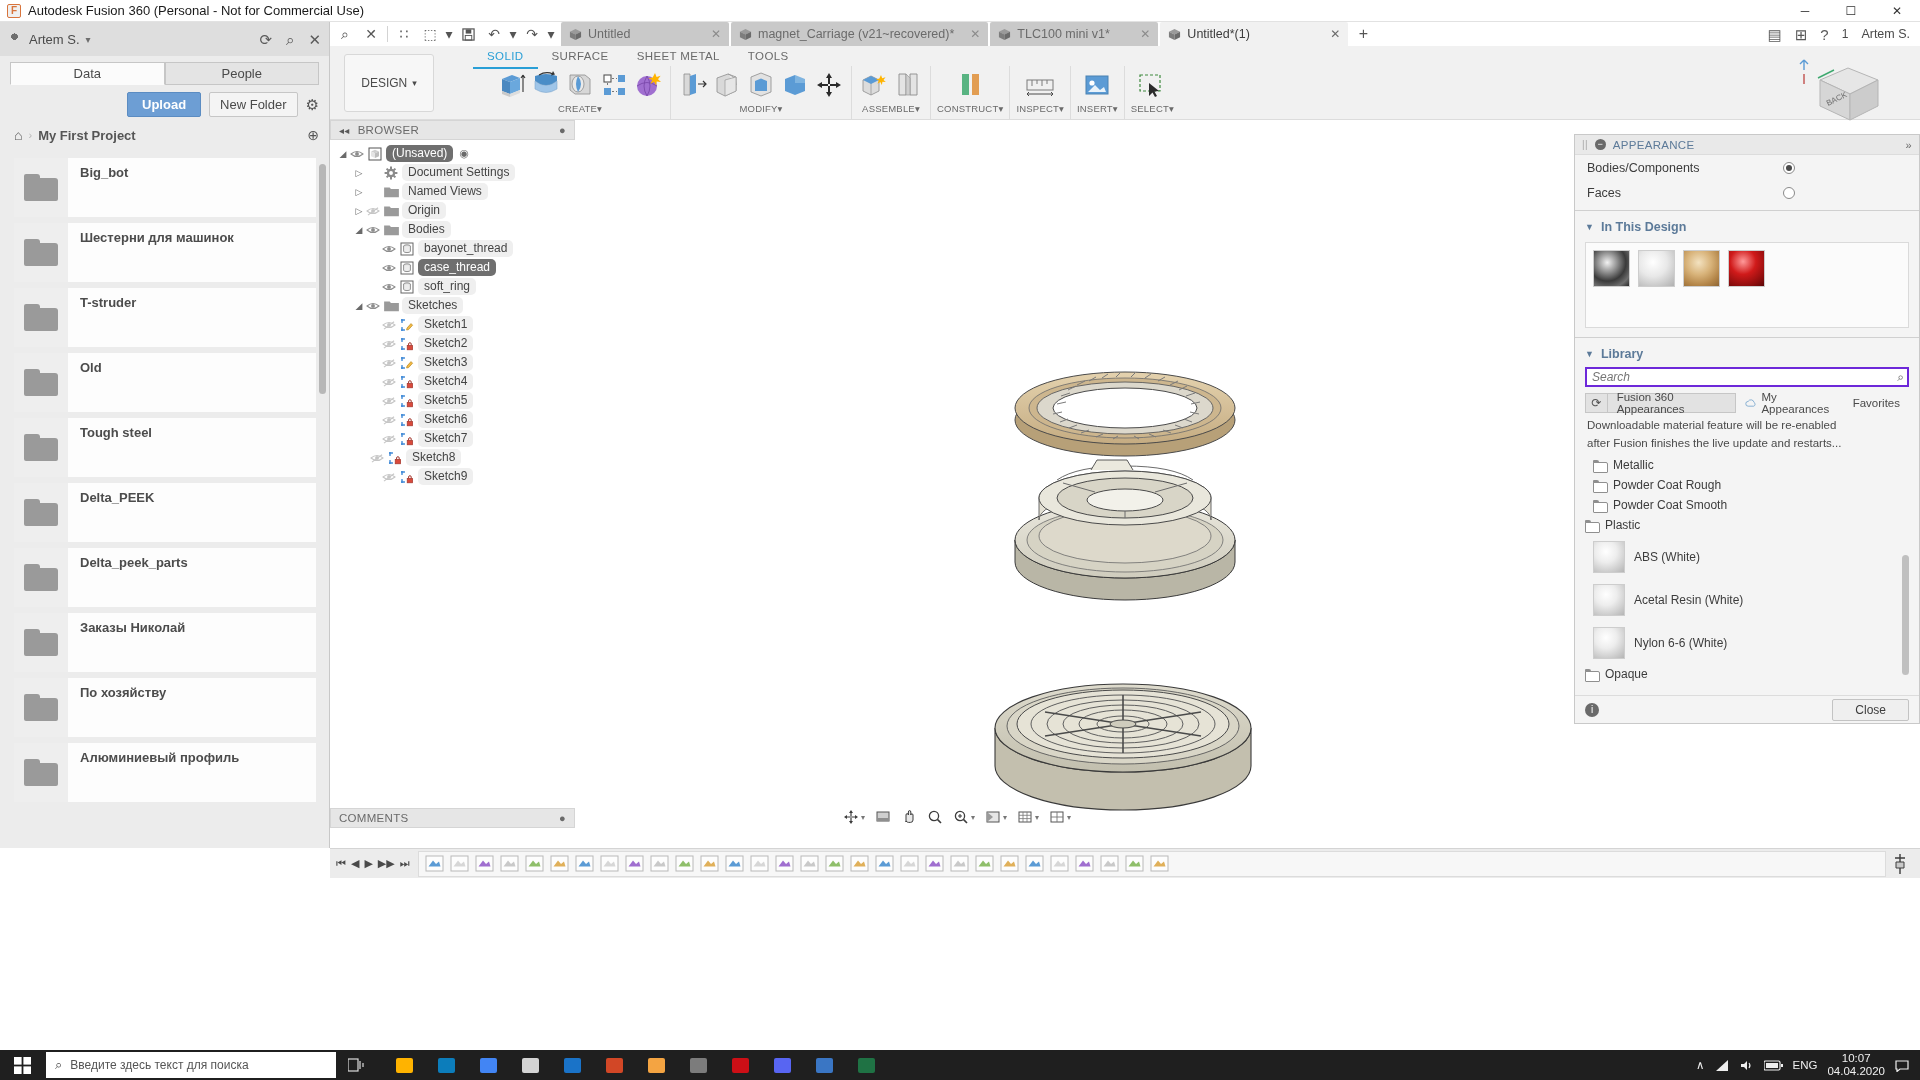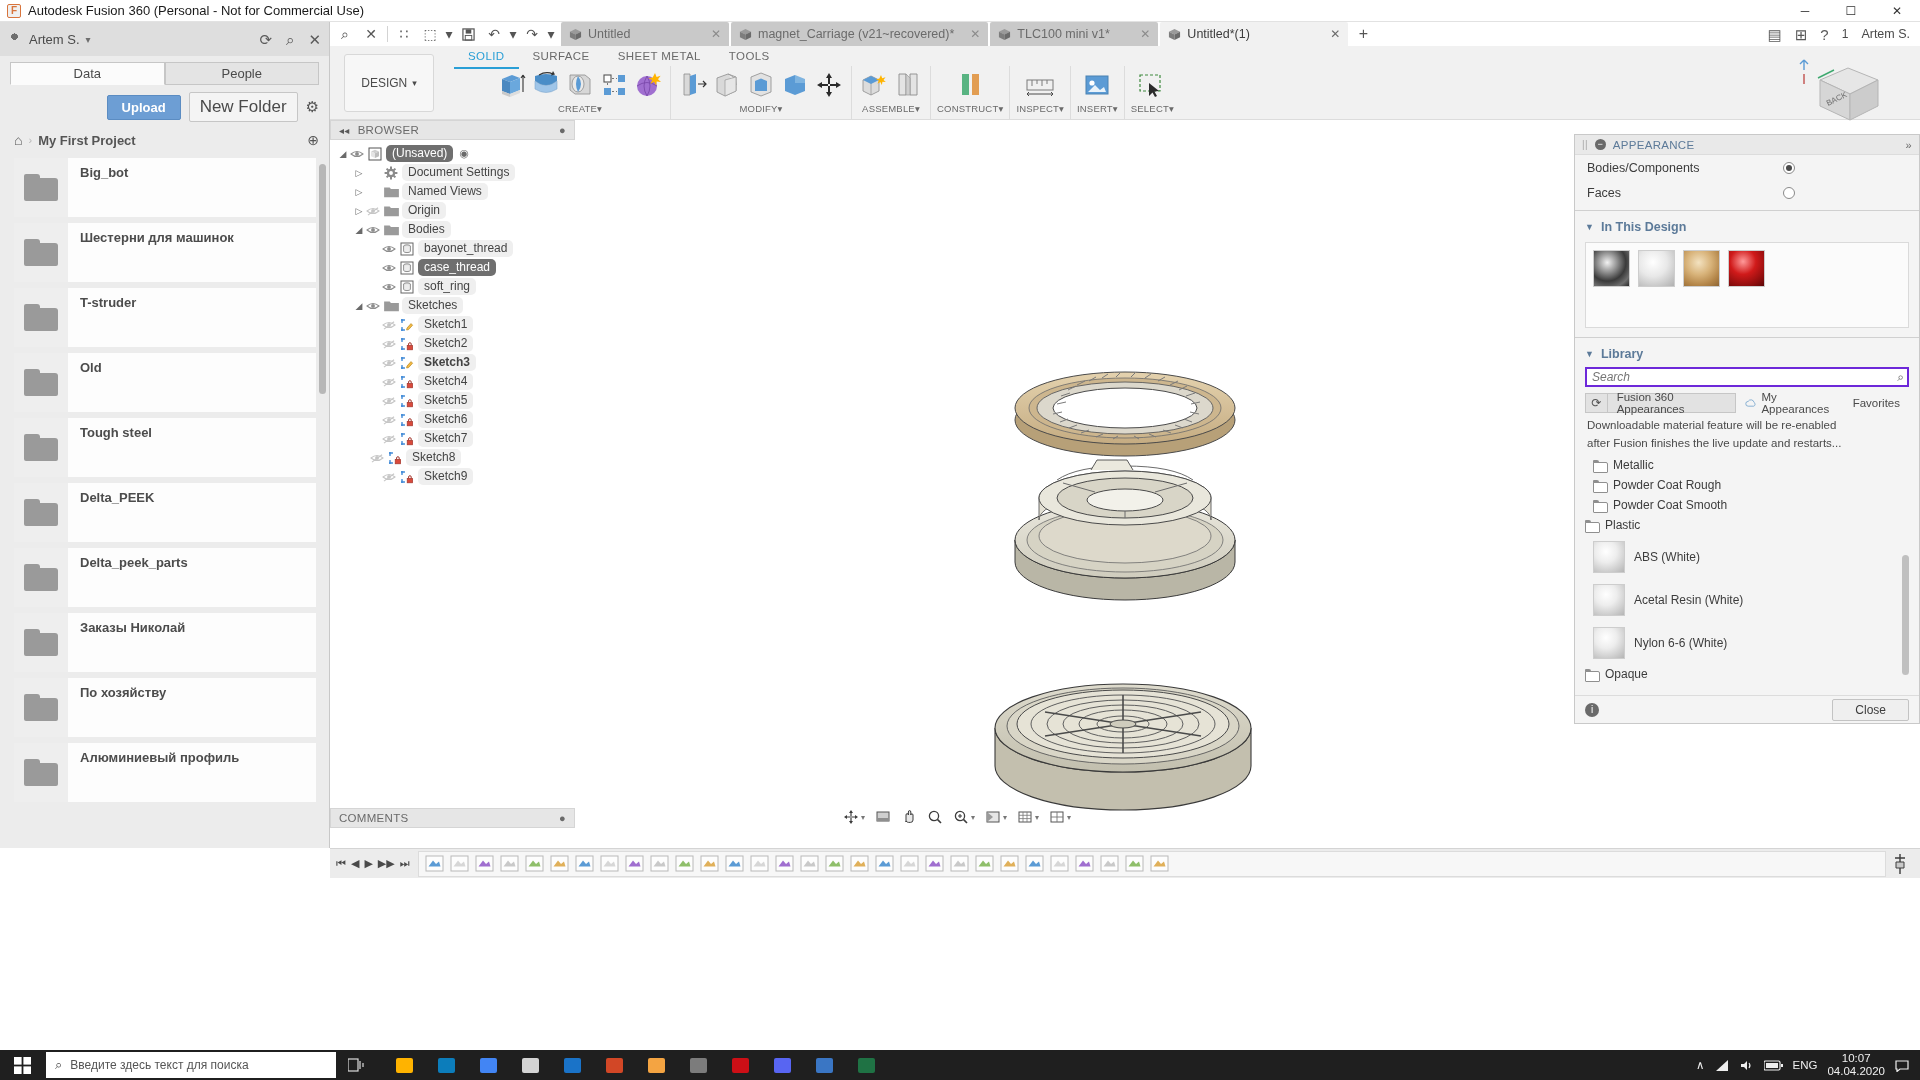--- a/index.html
+++ b/index.html
@@ -50,21 +50,21 @@
 
   .dp-tabs { display: flex; padding: 6px 10px 0 10px; }
   .dp-tab {
     flex: 1; height: 23px; line-height: 22px; text-align: center; font-size: 13px;
     color: #4a4a4a; background: #e4e4e4; border: 1px solid #c6c6c6;
   }
   .dp-tab.active { background: #fbfbfb; border-bottom-color: #fbfbfb; }
   .dp-actions { display: flex; align-items: center; justify-content: flex-end; gap: 8px; padding: 7px 10px 6px 10px; }
   .btn-upload { background: #6d9ed4; color: #fff; font-size: 13px; font-weight: bold;
      border: 1px solid #5b8cc2; border-radius: 2px; padding: 4px 14px; }
-  .btn-newfolder { background: #f4f4f4; color: #4a4a4a; font-size: 17px;
+  .btn-newfolder { background: #f4f4f4; color: #4a4a4a; font-size: 13px;
      border: 1px solid #c6c6c6; border-radius: 2px; padding: 4px 10px; }
   .gear-sm { font-size: 15px; color: #555; }
 
   .dp-breadcrumb { display: flex; align-items: center; gap: 6px; padding: 4px 10px 6px 14px; }
   .bc-home { font-size: 14px; color: #5a5a5a; }
   .bc-sep { color: #b8b8b8; font-size: 11px; }
   .bc-label { font-size: 13px; font-weight: bold; color: #555; }
   .bc-globe { margin-left: auto; font-size: 14px; color: #555; }
 
   .dp-list { position: absolute; top: 136px; left: 0; width: 330px; height: 690px; overflow: hidden; }
@@ -98,21 +98,21 @@
   .plus-tab { width: 26px; height: 24px; display:flex; align-items:center; justify-content:center; color:#555; font-size:16px;}
   .qbar-right { margin-left: auto; display: flex; align-items: center; gap: 13px; padding-right: 10px; height: 24px; color: #555; }
   .qbar-right .uname { font-size: 12.5px; color: #4a4a4a; }
   .badge-count { font-size: 12px; color: #4a4a4a; }
 
   
   .ribbon { height: 74px; background: #f1f1f1; position: relative; border-bottom: 1px solid #dcdcdc; }
   .ws-selector { position: absolute; left: 14px; top: 8px; width: 90px; height: 58px;
      background: #f7f7f7; border: 1px solid #d8d8d8; border-radius: 3px;
      display: flex; align-items: center; justify-content: center; font-size: 12px; color: #4a4a4a; }
-  .ribbon-tabs { position: absolute; left: 124px; top: 0px; display: flex; gap: 0px; }
+  .ribbon-tabs { position: absolute; left: 143px; top: 0px; display: flex; gap: 0px; }
   .r-tab { font-size: 11.5px; letter-spacing: .4px; color: #6a6a6a; padding: 4px 14px 5px 14px; }
   .r-tab.active { color: #2a9fd6; border-bottom: 2px solid #2a9fd6; }
   .panels { position: absolute; left: 114px; top: 20px; right: 0; height: 54px; display: flex; }
   .panel { display: flex; flex-direction: column; align-items: center; border-right: 1px solid #dcdcdc; padding: 0 6px; }
   .panel-icons { display: flex; align-items: flex-end; height: 36px; gap: 2px; padding-top: 2px; }
   .panel-label { font-size: 9.5px; color: #6a6a6a; letter-spacing: .2px; height: 14px; line-height: 14px; }
   .ptool { width: 32px; height: 34px; display: flex; align-items: center; justify-content: center; }
   .ptool.wide { width: 38px; }
 
   
@@ -842,21 +842,21 @@
               <svg width="14" height="14" viewBox="0 0 14 14">
                 <path d="M2 2 h3 M2 2 v3 M2 12 v-3 M2 12 h3" stroke="#4a90d9" stroke-width="1.4" fill="none"></path>
                 <rect x="1" y="1" width="2.2" height="2.2" fill="#4a90d9"></rect>
                 <rect x="1" y="10.8" width="2.2" height="2.2" fill="#4a90d9"></rect>
                 <rect x="7.2" y="8.4" width="5.4" height="4.4" fill="#d94a3c" stroke="#a3362c" stroke-width=".7"></rect>
                 <path d="M8.6 8.4 v-1.4 a1.3 1.3 0 0 1 2.6 0 v1.4" fill="none" stroke="#a3362c" stroke-width="1"></path>
               </svg>
             </span>
             <span class="tlabel">Sketch2</span>
           </div>
-          <div class="tnode" style="padding-left: 38px; font-weight: bold;">
+          <div class="tnode" style="padding-left: 38px;">
             <span class="exp"></span>
             <span class="eye off">
               <svg width="14" height="12" viewBox="0 0 15 13">
                 <path d="M1 6.5 Q7.5 1 14 6.5 Q7.5 12 1 6.5Z" fill="none" stroke="#c6c6c6" stroke-width="1.1"></path>
                 <circle cx="7.5" cy="6.5" r="2.1" fill="#c6c6c6"></circle>
                 <path d="M2 11 L13 3" stroke="#c6c6c6" stroke-width="1.2"></path>
               </svg>
             </span>
             <span class="tico">
               <svg width="14" height="14" viewBox="0 0 14 14">

